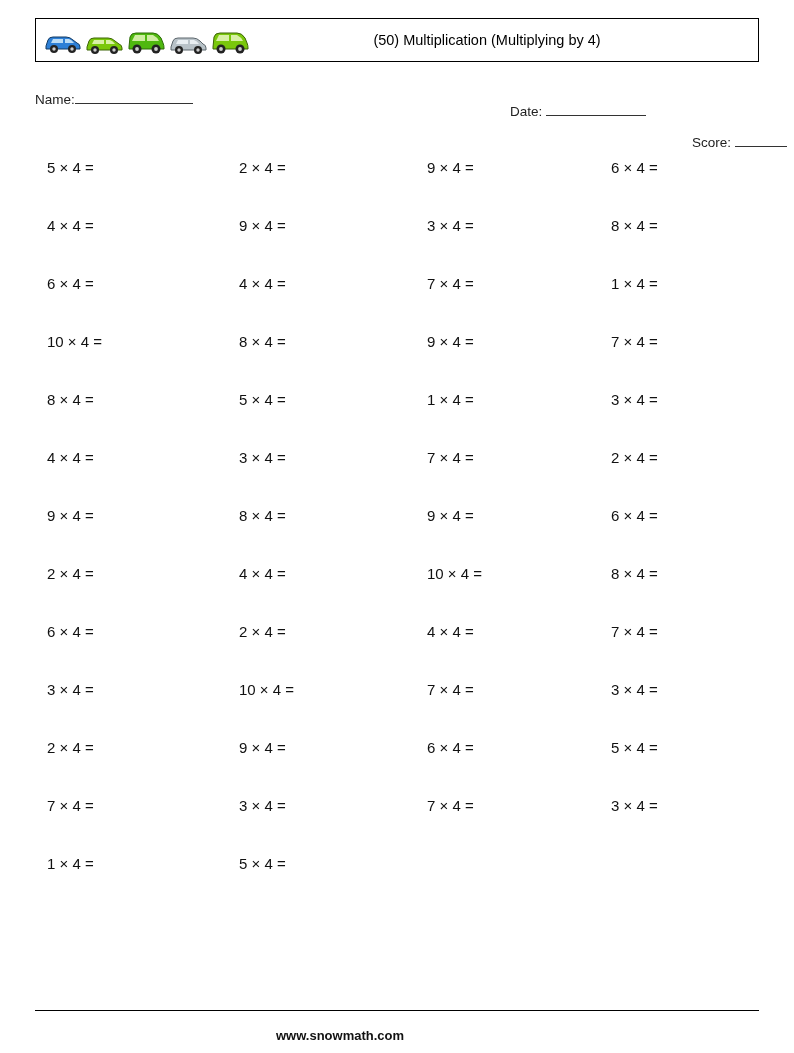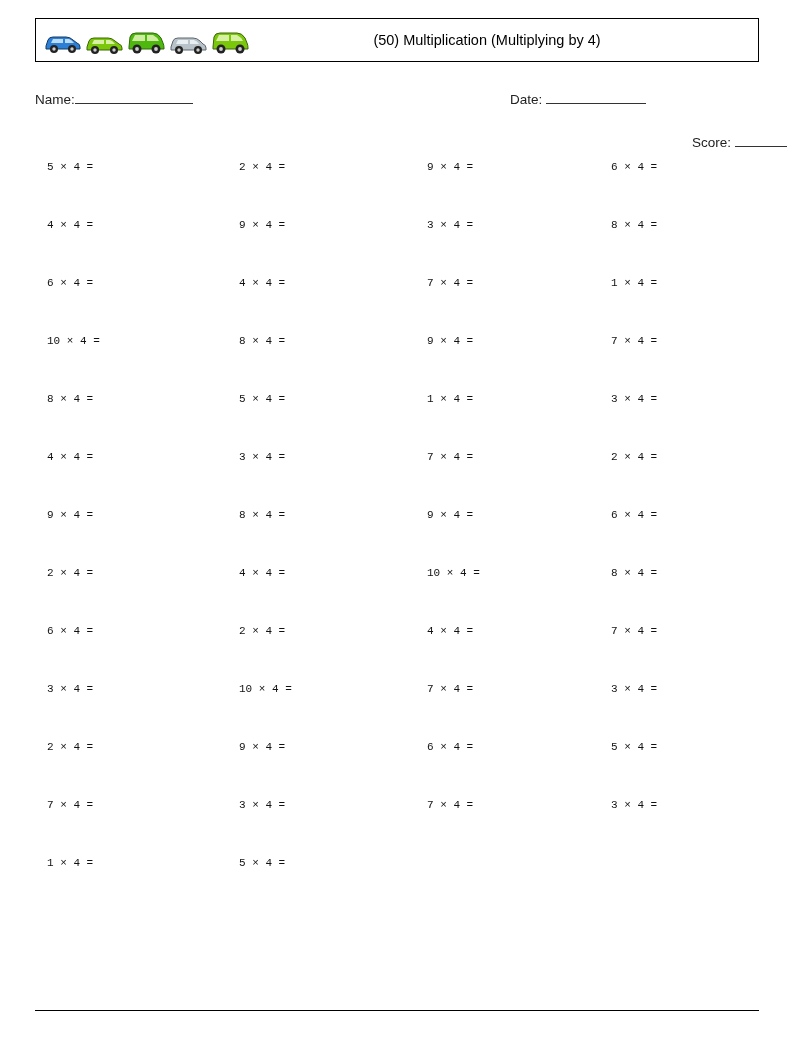--- a/index.html
+++ b/index.html
@@ -72,21 +72,21 @@
   .meta-name {
     position: absolute;
     left: 0;
     top: 0;
     display: flex;
     align-items: baseline;
   }
   .meta-date {
     position: absolute;
     left: 475px;
-    top: 0;
+    top: 12px;
     display: flex;
     align-items: baseline;
     gap: 4px;
   }
   .meta-score {
     position: absolute;
     left: 657px;
     top: 3px;
     display: flex;
     align-items: baseline;
@@ -108,26 +108,25 @@
     left: 35px;
     top: 138px;
     width: 724px;
     display: grid;
     grid-template-columns: repeat(4, 181px);
     grid-auto-rows: 58px;
   }
   .cell {
     display: flex;
     align-items: center;
-    font-size: 11px;
+    font-size: 15px;
     color: #111111;
     white-space: nowrap;
     padding-left: 12px;
     box-sizing: border-box;
-    font-family: Liberation Mono, monospace;
   }
   .cell.c0 { padding-left: 12px; }
   .cell.c1 { padding-left: 23px; }
   .cell.c2 { padding-left: 30px; }
   .cell.c3 { padding-left: 33px; }
 
   
   .footer-rule {
     position: absolute;
     left: 35px;
@@ -286,14 +285,15 @@
     <div class="cell c2">7 × 4 =</div>
     <div class="cell c3">3 × 4 =</div>
 
     <div class="cell c0">1 × 4 =</div>
     <div class="cell c1">5 × 4 =</div>
     <div class="cell c2"></div>
     <div class="cell c3"></div>
   </div>
 
   <div class="footer-rule"></div>
+  <div class="footer-text">www.snowmath.com</div>
 
 </div>
 
 </body></html>

